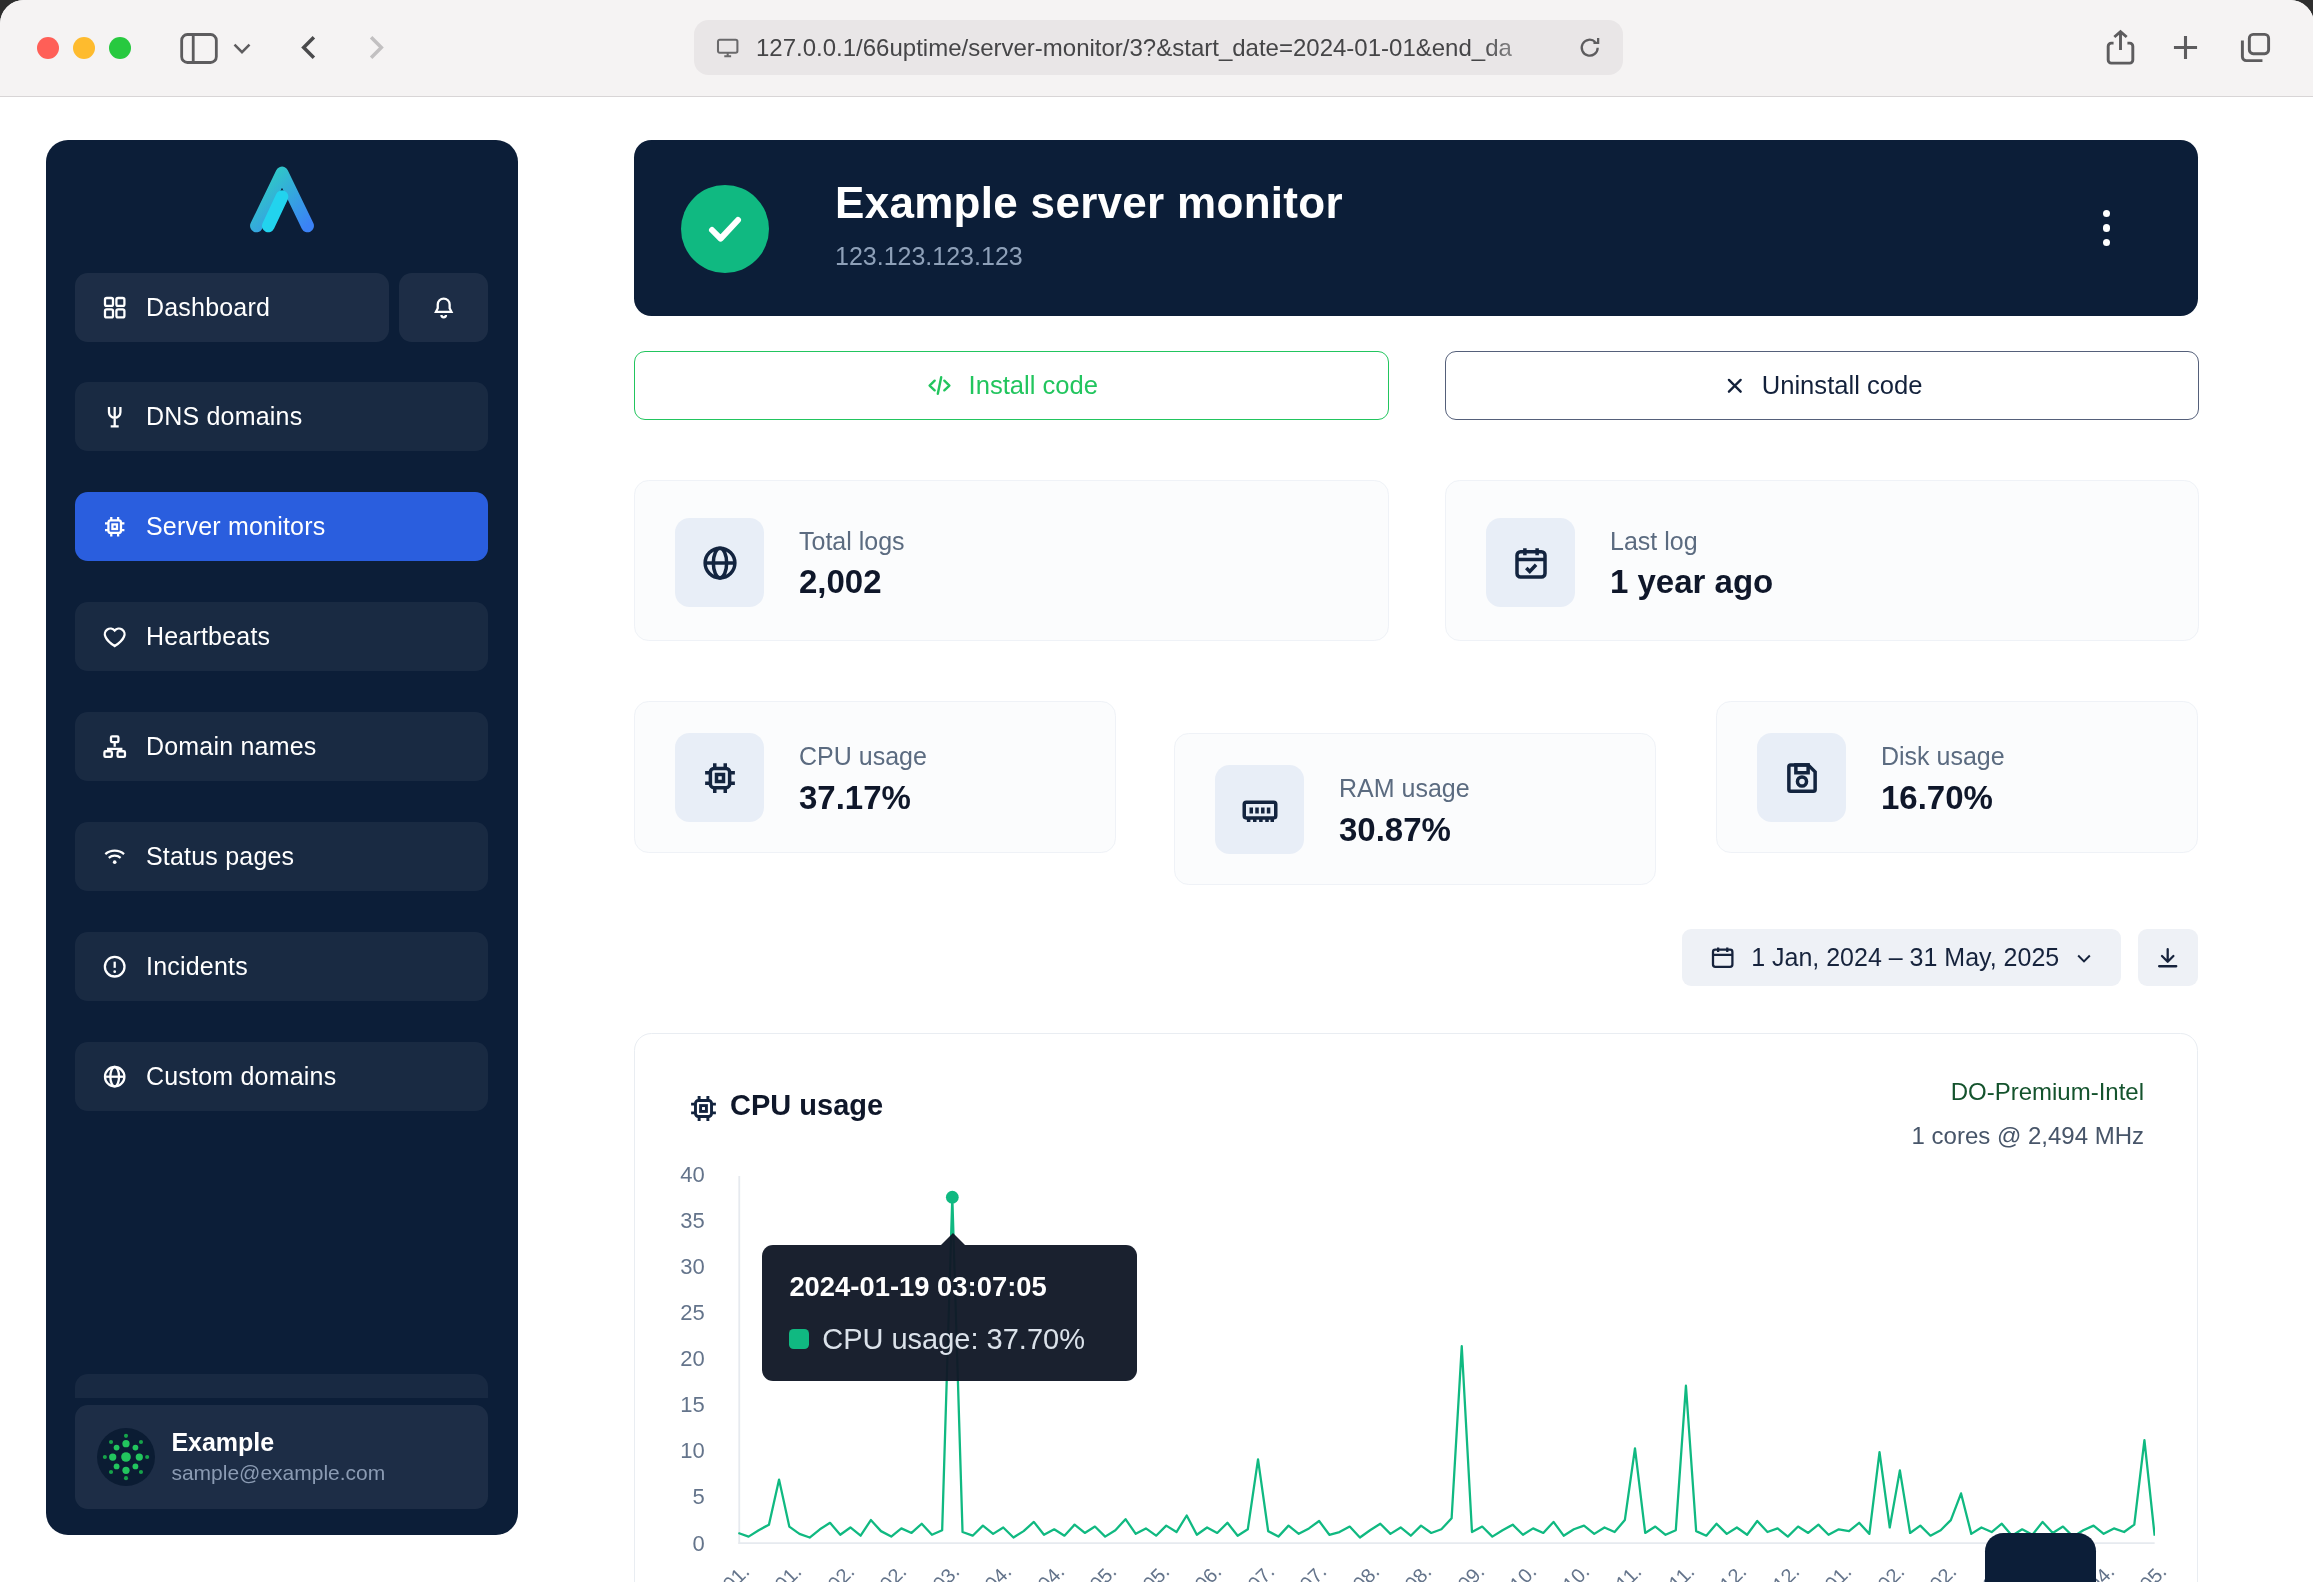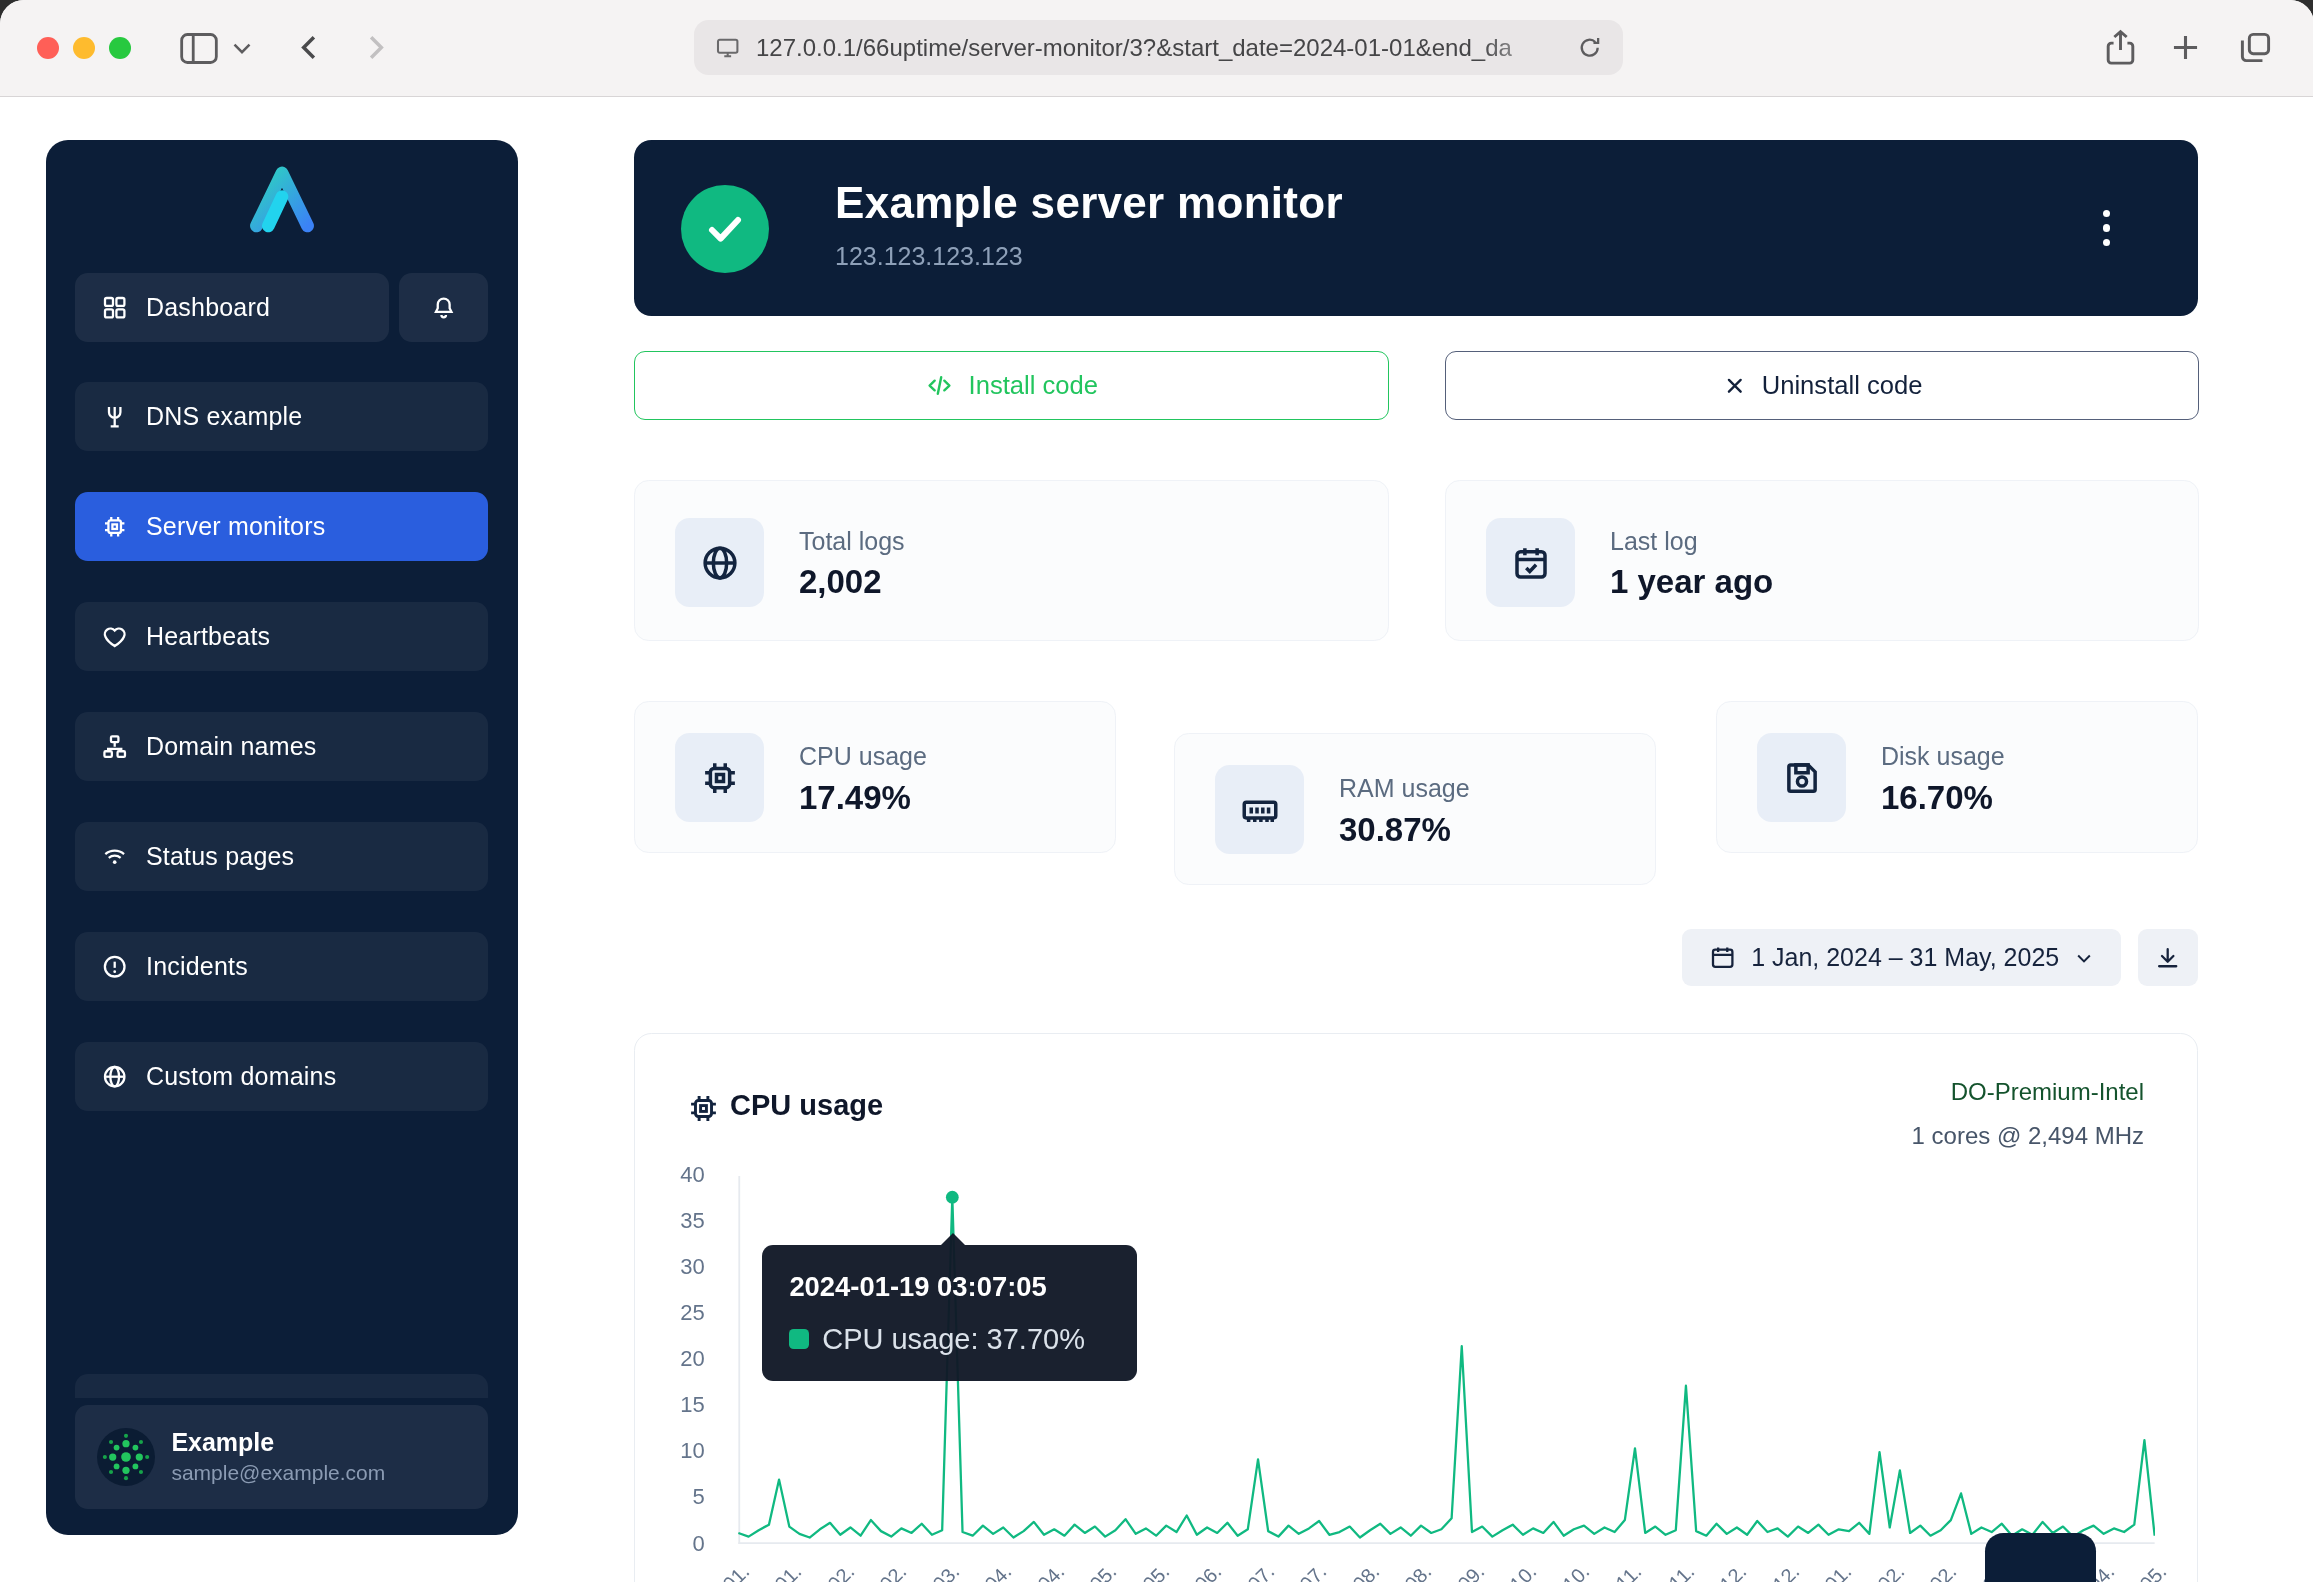--- a/index.html
+++ b/index.html
@@ -191,21 +191,21 @@
       </div>
     </div>
 
     <nav class="nav-list">
       <div class="nav-item">
         <span class="nicon">
           <svg width="27.4" height="27.4" viewBox="0 0 24 24" fill="none" stroke="currentColor" stroke-width="2">
               <path d="M12 3.5v17M7 3.5v4.5a5 5 0 0 0 10 0V3.5M8.5 20.5h7"></path>
             </svg>
         </span>
-        <span class="nav-label">DNS example</span>
+        <span class="nav-label">DNS domains</span>
       </div>
       <div class="nav-item active">
         <span class="nicon">
           <svg width="27.4" height="27.4" viewBox="0 0 24 24" fill="none" stroke="currentColor" stroke-width="2">
               <rect x="6.5" y="6.5" width="11" height="11" rx="2"></rect>
               <rect x="10" y="10" width="4" height="4"></rect>
               <path d="M9 3.5v3M15 3.5v3M9 17.5v3M15 17.5v3M3.5 9h3M3.5 15h3M17.5 9h3M17.5 15h3"></path>
             </svg>
         </span>
         <span class="nav-label">Server monitors</span>
@@ -351,21 +351,21 @@
   </div>
   <div id="stat-2" class="stat-card row2">
     <div class="tile">
       <svg width="42" height="42" viewBox="0 0 24 24" fill="none" stroke="currentColor" stroke-width="2">
           <rect x="6.5" y="6.5" width="11" height="11" rx="2"></rect>
           <rect x="10" y="10" width="4" height="4"></rect>
           <path d="M9 3.5v3M15 3.5v3M9 17.5v3M15 17.5v3M3.5 9h3M3.5 15h3M17.5 9h3M17.5 15h3"></path>
         </svg>
     </div>
     <div class="s-label">CPU usage</div>
-    <div class="s-value">17.49%</div>
+    <div class="s-value">37.17%</div>
   </div>
   <div id="stat-3" class="stat-card row2">
     <div class="tile">
       <svg width="42" height="42" viewBox="0 0 24 24" fill="none" stroke="currentColor" stroke-width="2">
           <rect x="3" y="7.5" width="18" height="9" rx="1.2"></rect>
           <path d="M7 10.5v3.5M10.3 10.5v3.5M13.6 10.5v3.5M16.9 10.5v3.5M5.5 16.5v2.3M9 16.5v2.3M12.5 16.5v2.3M16 16.5v2.3M19 16.5v2.3"></path>
         </svg>
     </div>
     <div class="s-label">RAM usage</div>
     <div class="s-value">30.87%</div>

